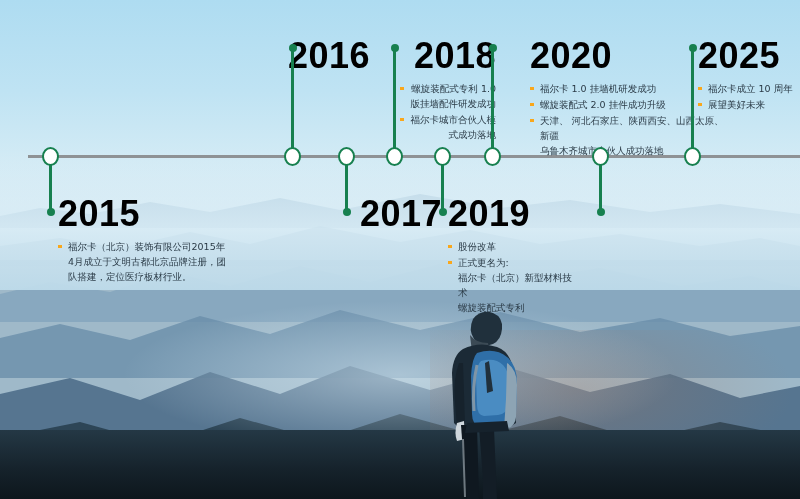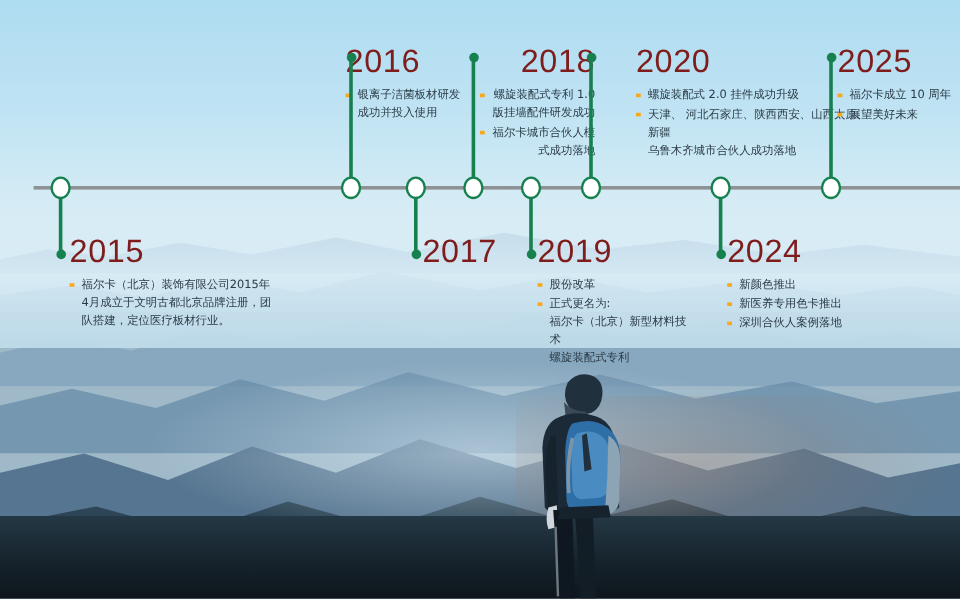--- a/index.html
+++ b/index.html
@@ -60,21 +60,21 @@
   .stem .cap{
     position:absolute;left:-2.5px;width:8px;height:8px;border-radius:50%;
     background:#17804f;
   }
   .stem.up .cap{top:-4px;}
   .stem.down .cap{bottom:-4px;}
 
   
   .entry{position:absolute;}
   .year{
-    color:#7f1d1d;font-size:27px;font-weight:normal;letter-spacing:.5px;
+    color:#000000;font-size:36px;font-weight:bold;letter-spacing:.5px;
     line-height:1;white-space:nowrap;
   }
   .bullets{margin-top:7px;}
   .bullet{
     position:relative;padding-left:10px;
     color:#2a3a46;font-size:9.5px;line-height:15px;
     font-family:"DejaVu Sans","Liberation Sans",sans-serif;
     margin-bottom:1px;white-space:pre-line;
   }
   .bullet:before{
@@ -184,27 +184,23 @@
     <div class="year">2015</div>
     <div class="bullets">
       <div class="bullet">福尔卡（北京）装饰有限公司2015年
 4月成立于文明古都北京品牌注册，团
 队搭建，定位医疗板材行业。</div>
     </div>
   </div>
 
   <div class="entry above" style="left:288px;top:38px;width:100px;">
     <div class="year">2016</div>
-    <div class="bullets">
-      <div class="bullet">银离子洁菌板材研发
-成功并投入使用</div>
-    </div>
-  </div>
-
-  <div class="entry below" style="left:352px;top:196px;width:90px;">
+  </div>
+
+  <div class="entry below" style="left:352px;top:196px;width:90px;text-align:right;">
     <div class="year">2017</div>
   </div>
 
   <div class="entry above" style="left:400px;top:38px;width:96px;text-align:right;">
     <div class="year">2018</div>
     <div class="bullets">
       <div class="bullet">螺旋装配式专利 1.0
 版挂墙配件研发成功</div>
       <div class="bullet">福尔卡城市合伙人模
 式成功落地</div>
@@ -217,34 +213,27 @@
       <div class="bullet">股份改革</div>
       <div class="bullet">正式更名为:
 福尔卡（北京）新型材料技术
 螺旋装配式专利</div>
     </div>
   </div>
 
   <div class="entry above" style="left:498px;top:38px;width:195px;margin-left:32px;">
     <div class="year">2020</div>
     <div class="bullets">
+      <div class="bullet">福尔卡 1.0 挂墙机研发成功</div>
       <div class="bullet">螺旋装配式 2.0 挂件成功升级</div>
       <div class="bullet">天津、 河北石家庄、陕西西安、山西太原、新疆
 乌鲁木齐城市合伙人成功落地</div>
     </div>
   </div>
 
-  <div class="entry below" style="left:606px;top:196px;width:130px;">
-    <div class="year">2024</div>
-    <div class="bullets">
-      <div class="bullet">新颜色推出</div>
-      <div class="bullet">新医养专用色卡推出</div>
-      <div class="bullet">深圳合伙人案例落地</div>
-    </div>
-  </div>
 
   <div class="entry above" style="left:698px;top:38px;width:100px;">
     <div class="year">2025</div>
     <div class="bullets">
       <div class="bullet">福尔卡成立 10 周年</div>
       <div class="bullet">展望美好未来</div>
     </div>
   </div>
 
 </div>

